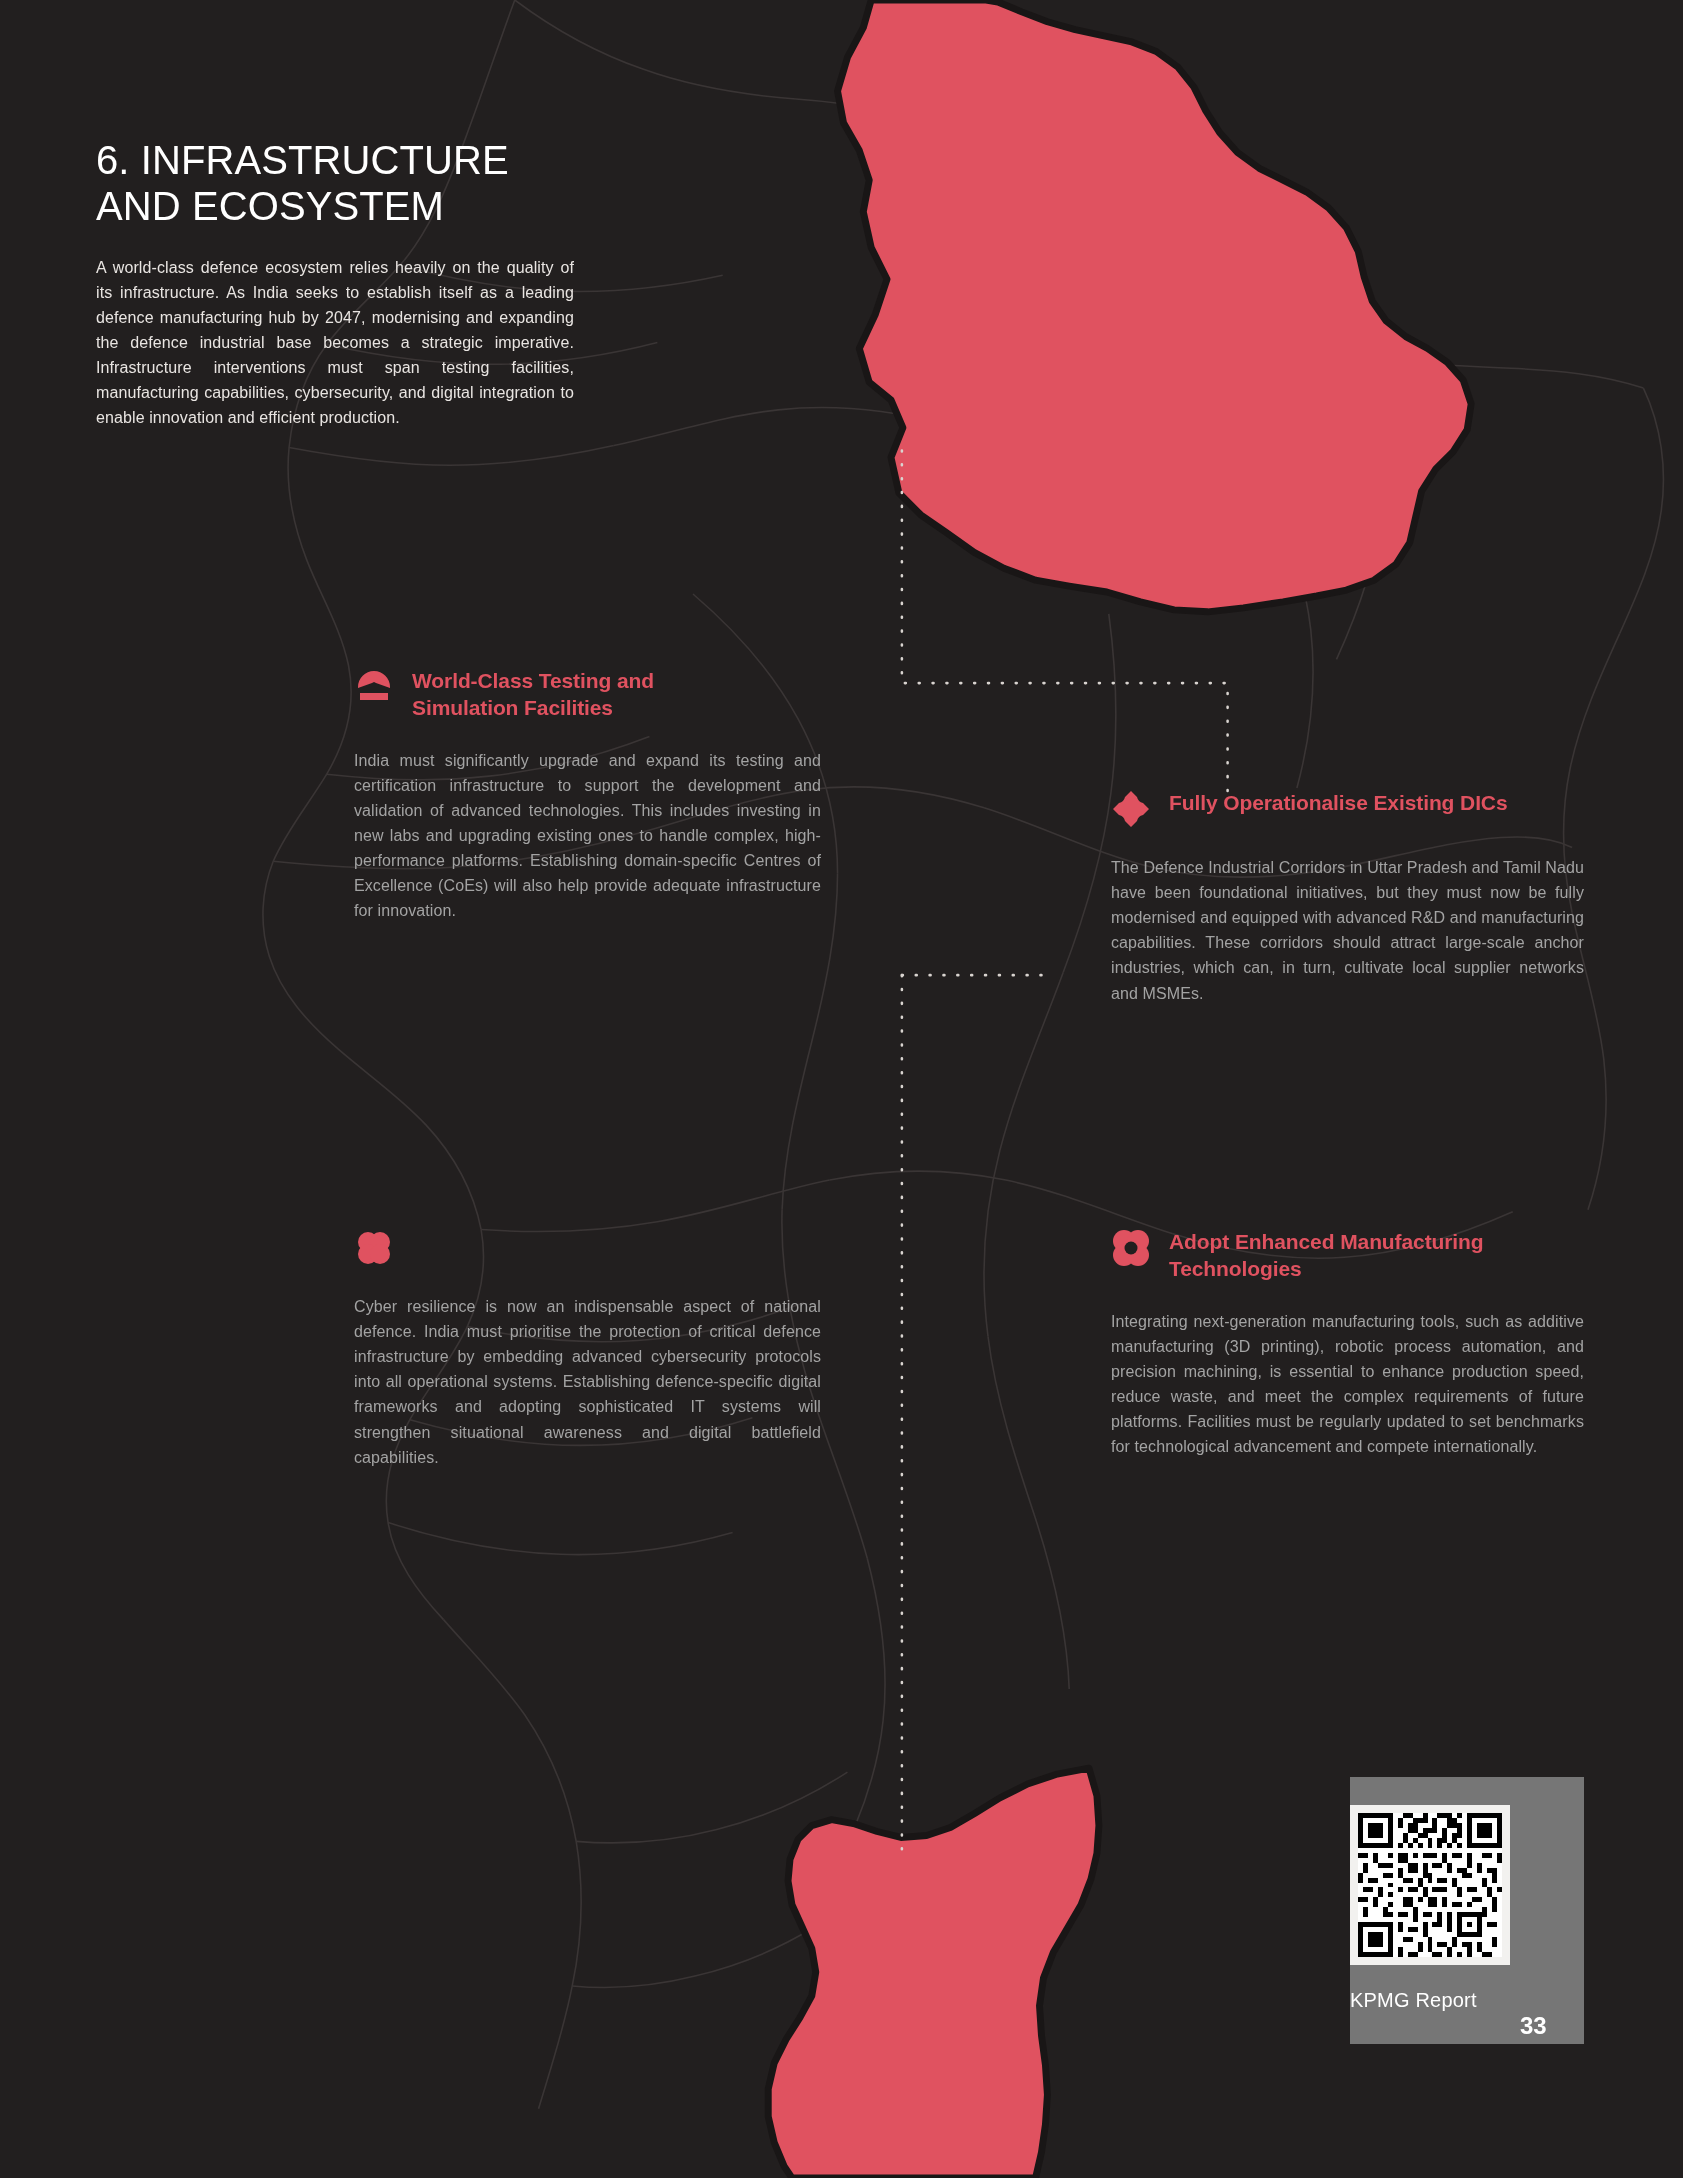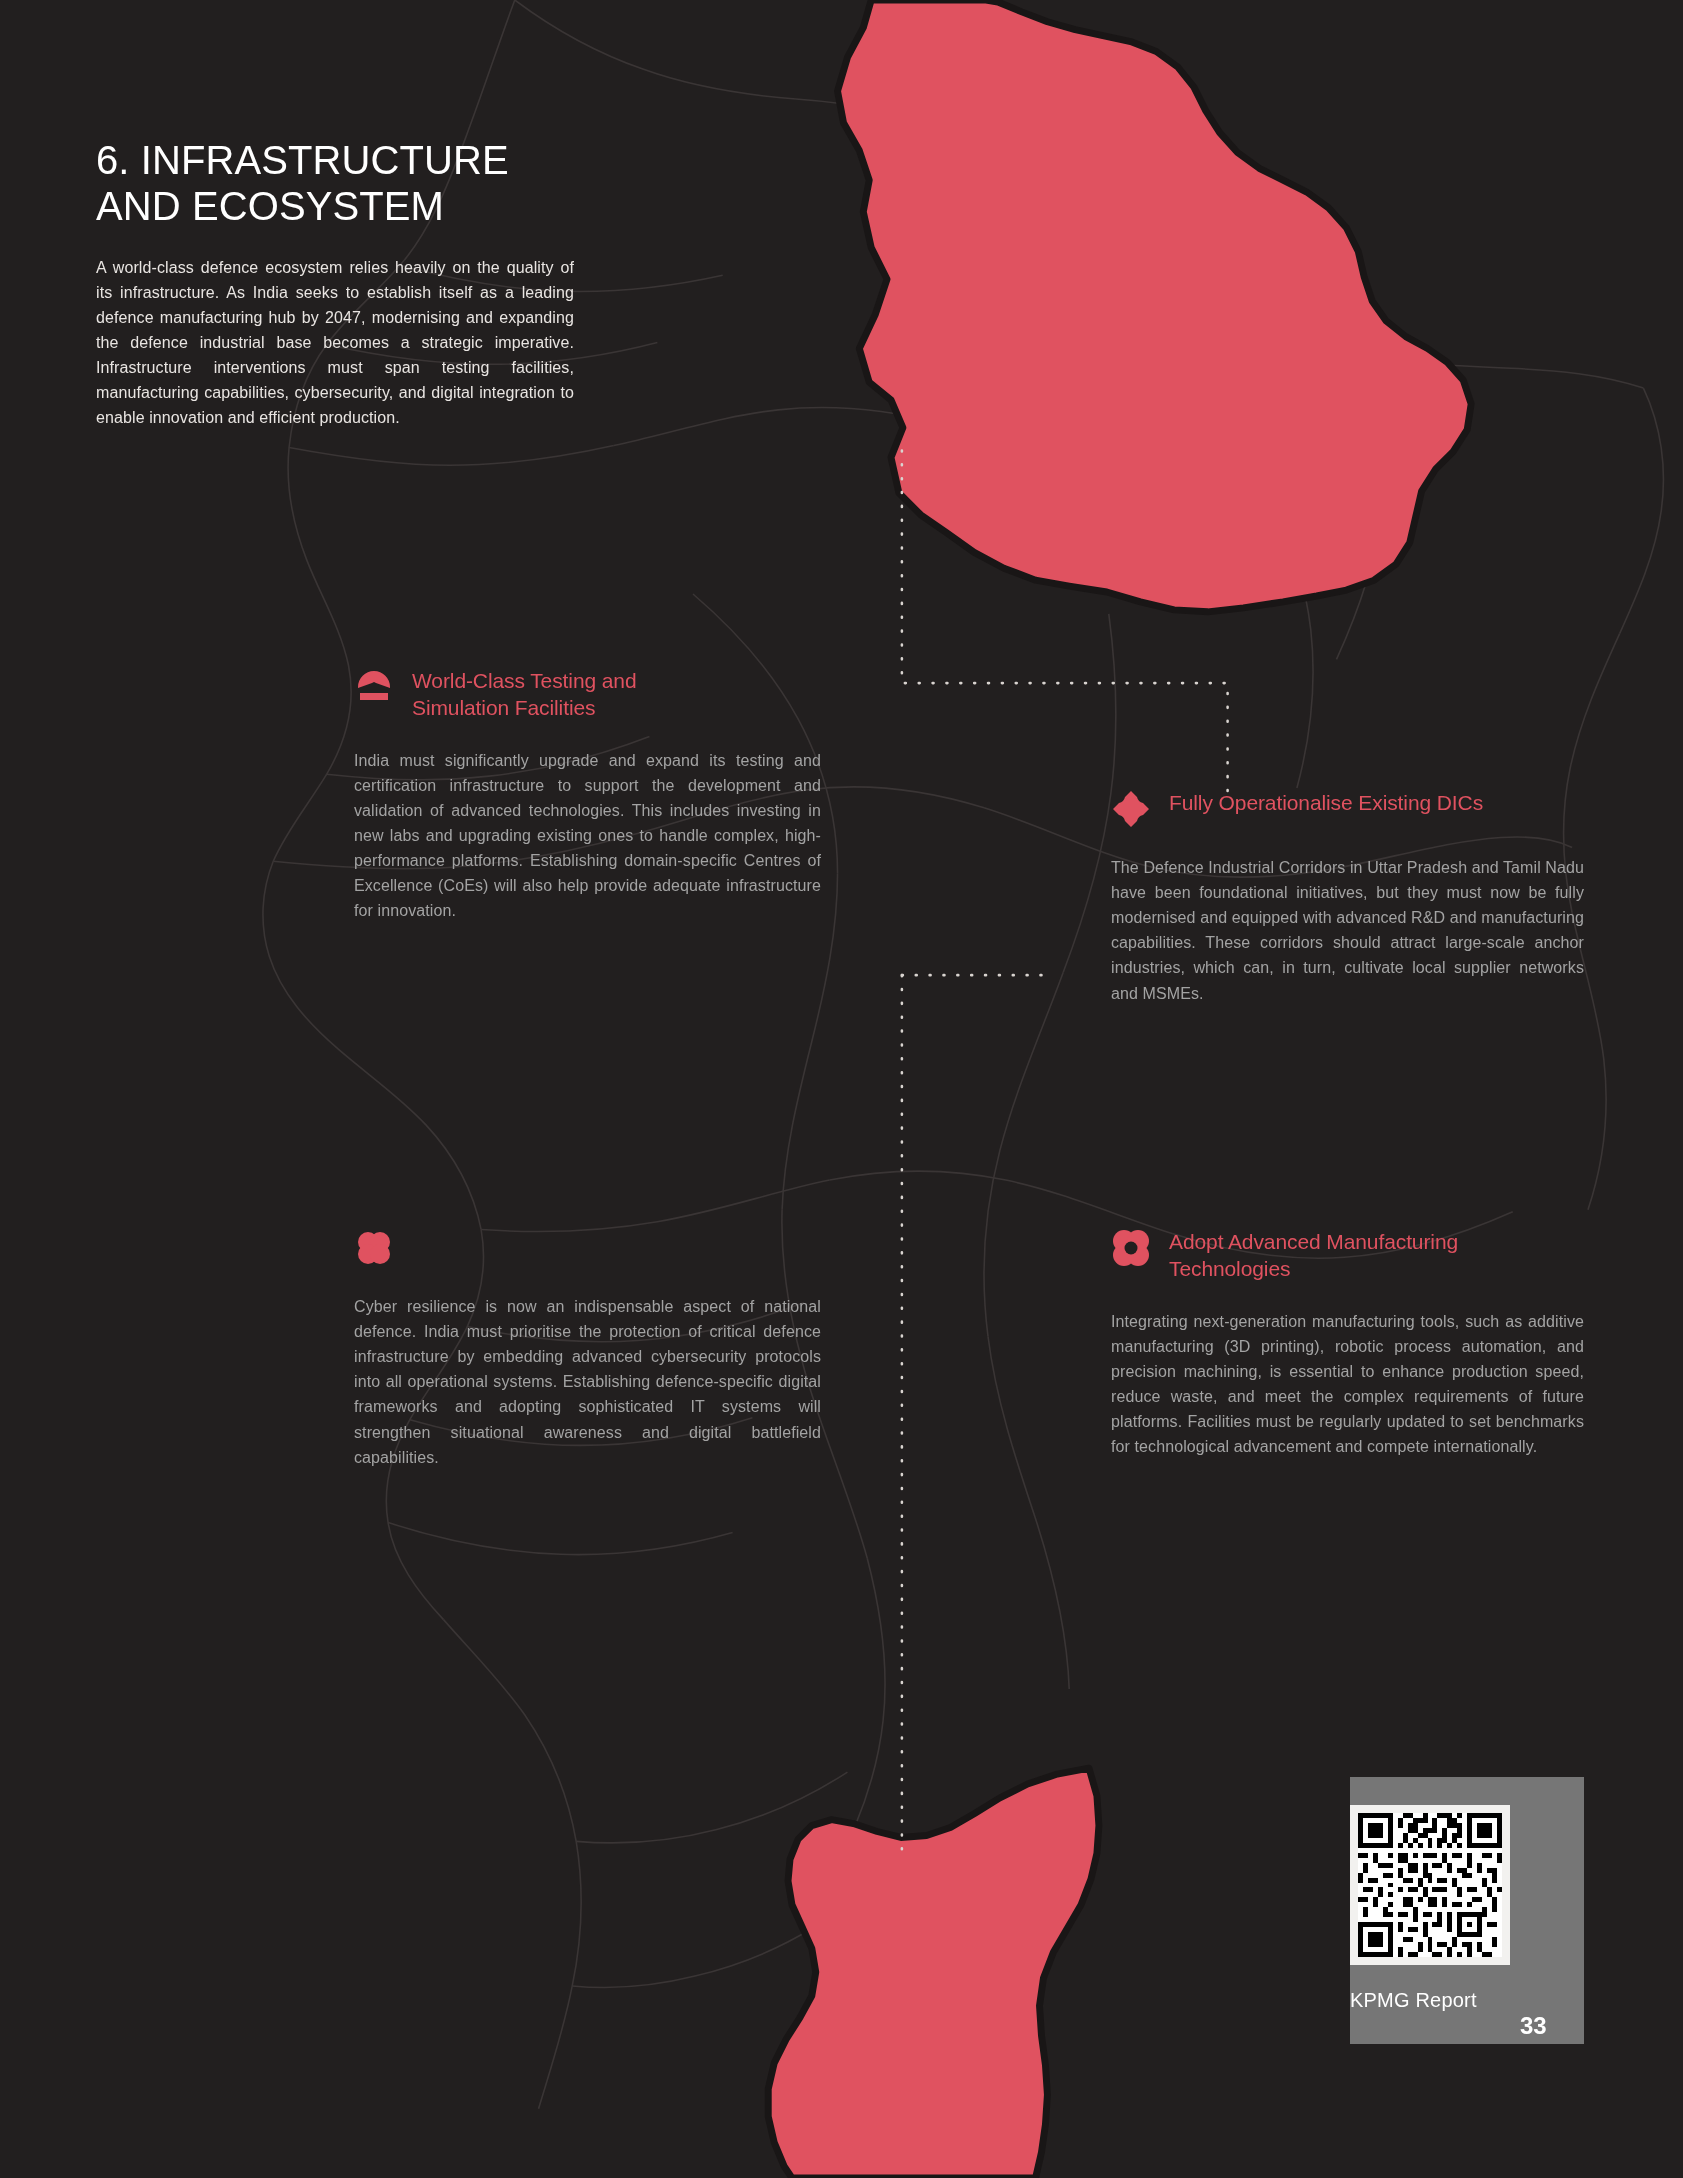--- a/index.html
+++ b/index.html
@@ -65,21 +65,21 @@
     margin-bottom: 26px;
   }
   .card-icon {
     flex: 0 0 auto;
     width: 40px; height: 40px;
     margin-top: 2px;
   }
   .card-title {
     color: #e05260;
     font-size: 21px;
-    font-weight: normal;
+    font-weight: bold;
     line-height: 1.28;
     letter-spacing: -0.1px;
     padding-top: 3px;
   }
   .card-body {
     color: #a3a3a3;
     font-size: 16px;
     line-height: 1.57;
     text-align: justify;
     letter-spacing: 0.1px;
@@ -272,21 +272,21 @@
         <svg viewBox="0 0 40 40">
           <g fill="#e05260">
             <circle cx="13" cy="13" r="11"></circle>
             <circle cx="27" cy="13" r="11"></circle>
             <circle cx="13" cy="27" r="11"></circle>
             <circle cx="27" cy="27" r="11"></circle>
           </g>
           <circle cx="20" cy="20" r="6.5" fill="#221f1f"></circle>
         </svg>
       </span>
-      <span class="card-title">Adopt Advanced Manufacturing Technologies</span>
+      <span class="card-title">Adopt Enhanced Manufacturing Technologies</span>
     </div>
     <p class="card-body">Integrating next-generation manufacturing tools, such as additive manufacturing (3D printing), robotic process automation, and precision machining, is essential to enhance production speed, reduce waste, and meet the complex requirements of future platforms. Facilities must be regularly updated to set benchmarks for technological advancement and compete internationally.</p>
   </div>
 
   <div id="qr-panel">
     <div id="qr-code">
       <svg viewBox="0 0 29 29" shape-rendering="crispEdges">
         <rect width="29" height="29" fill="#ffffff"></rect>
         <g fill="#000000">
 

